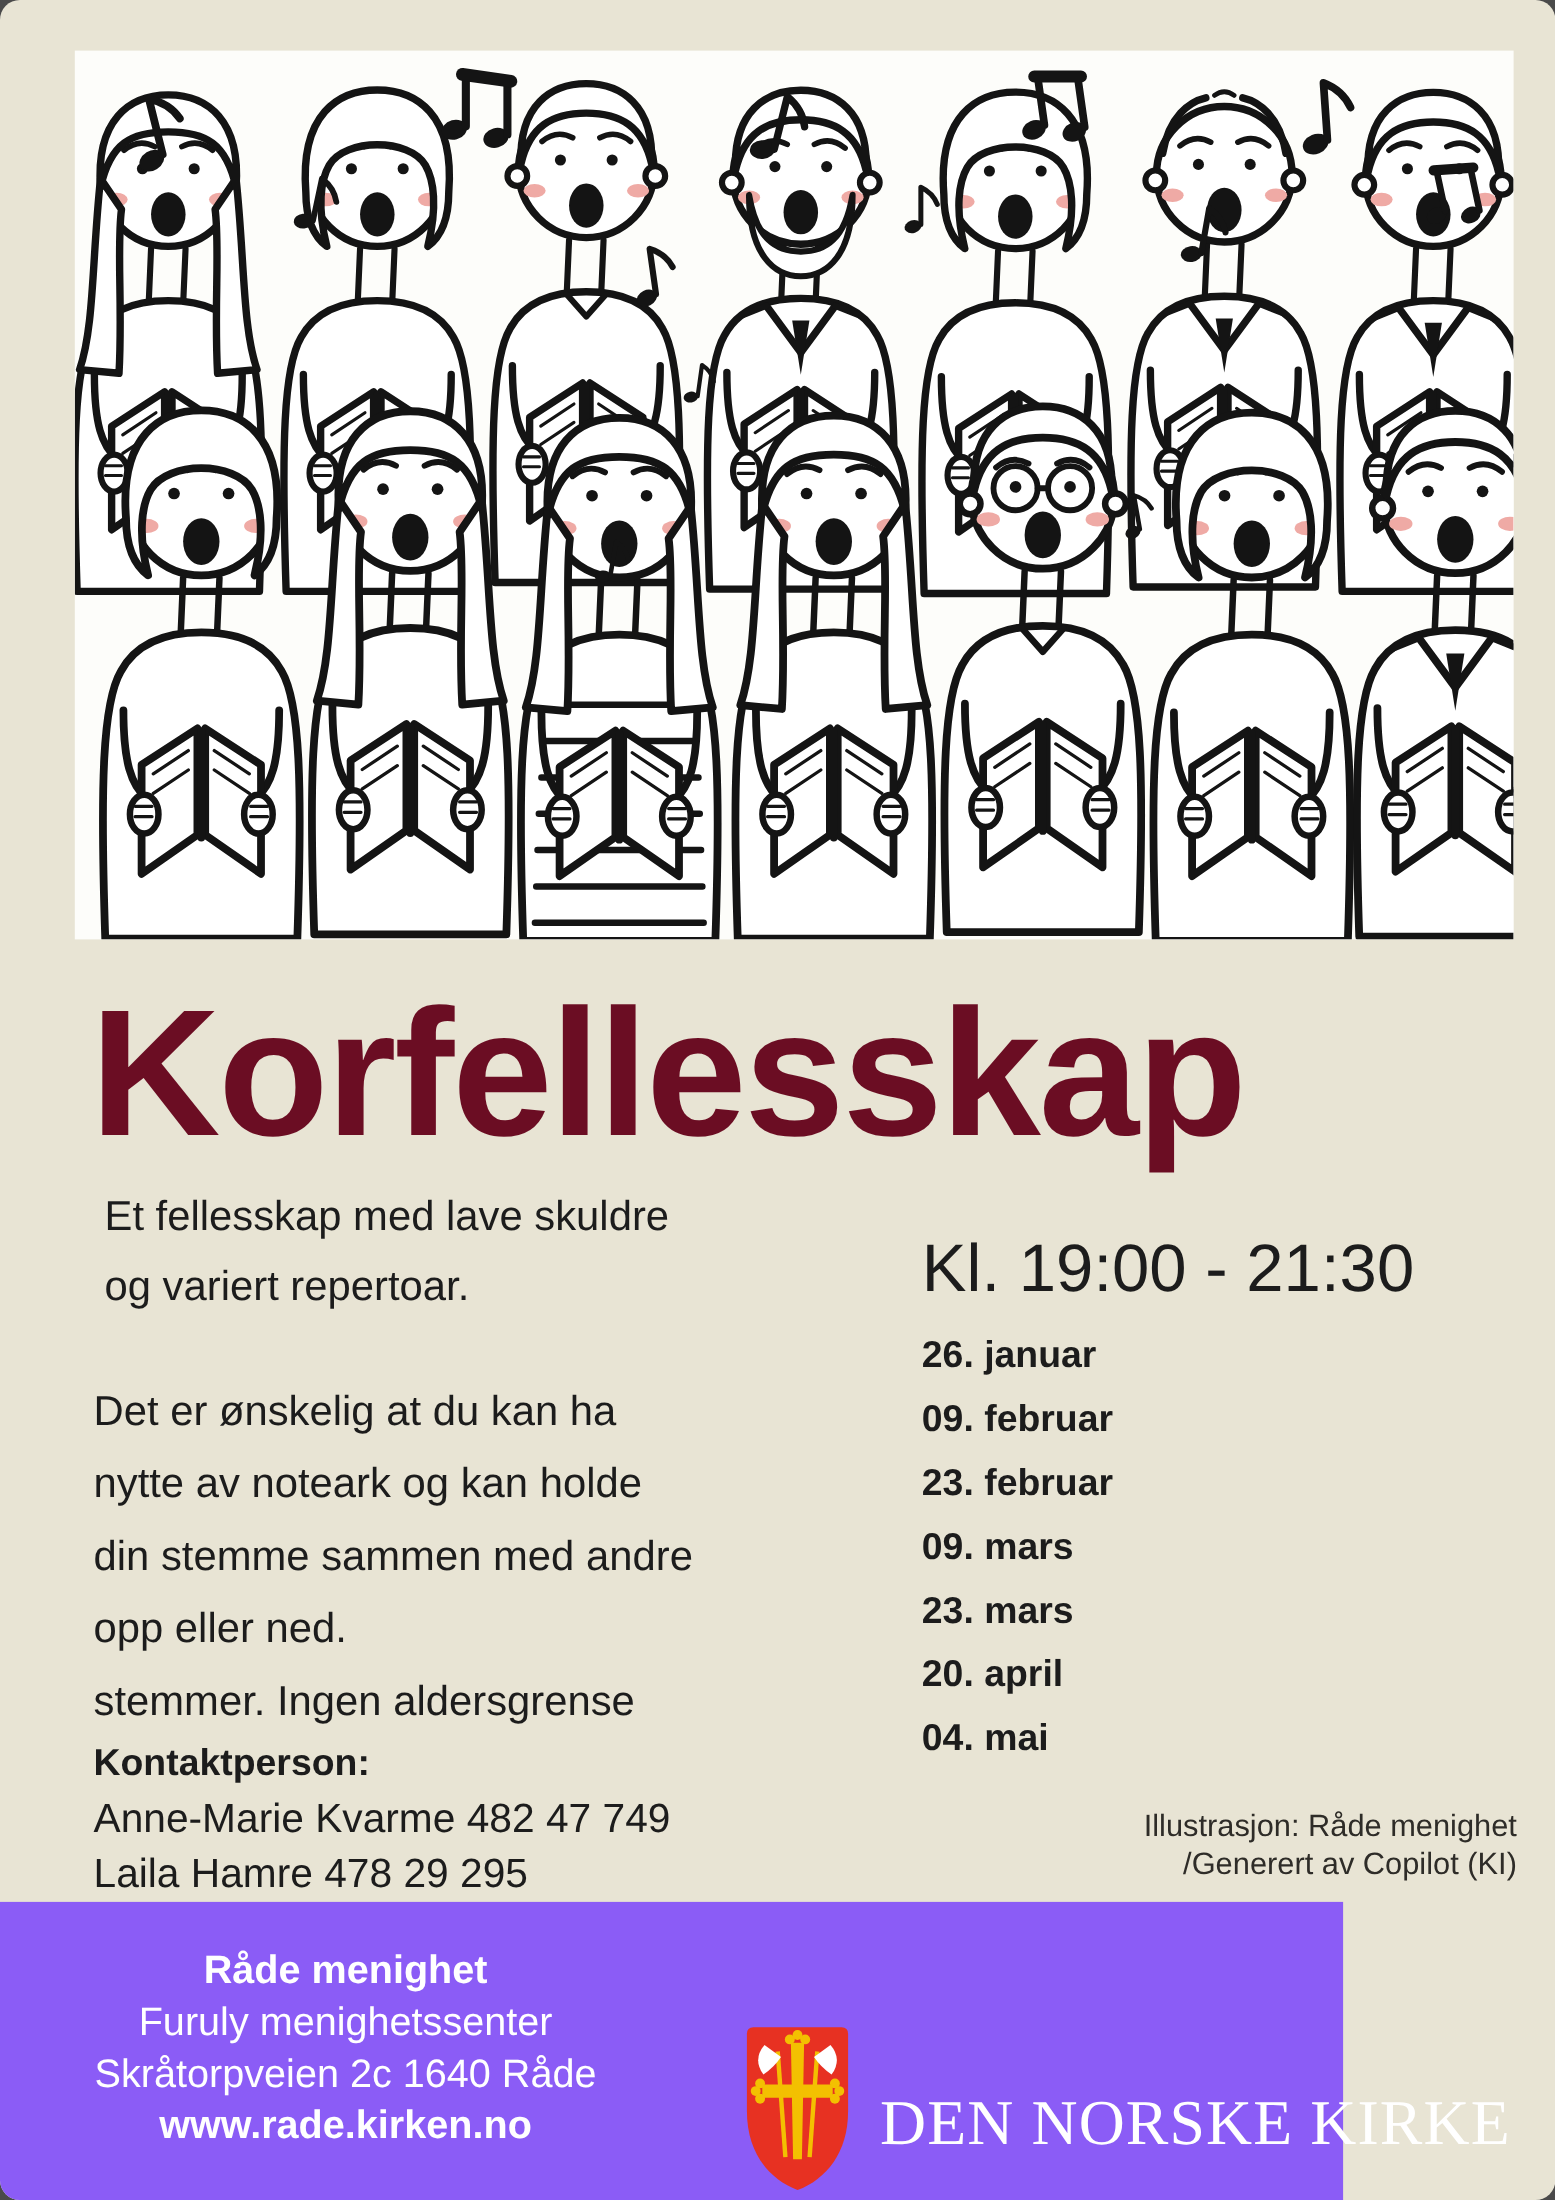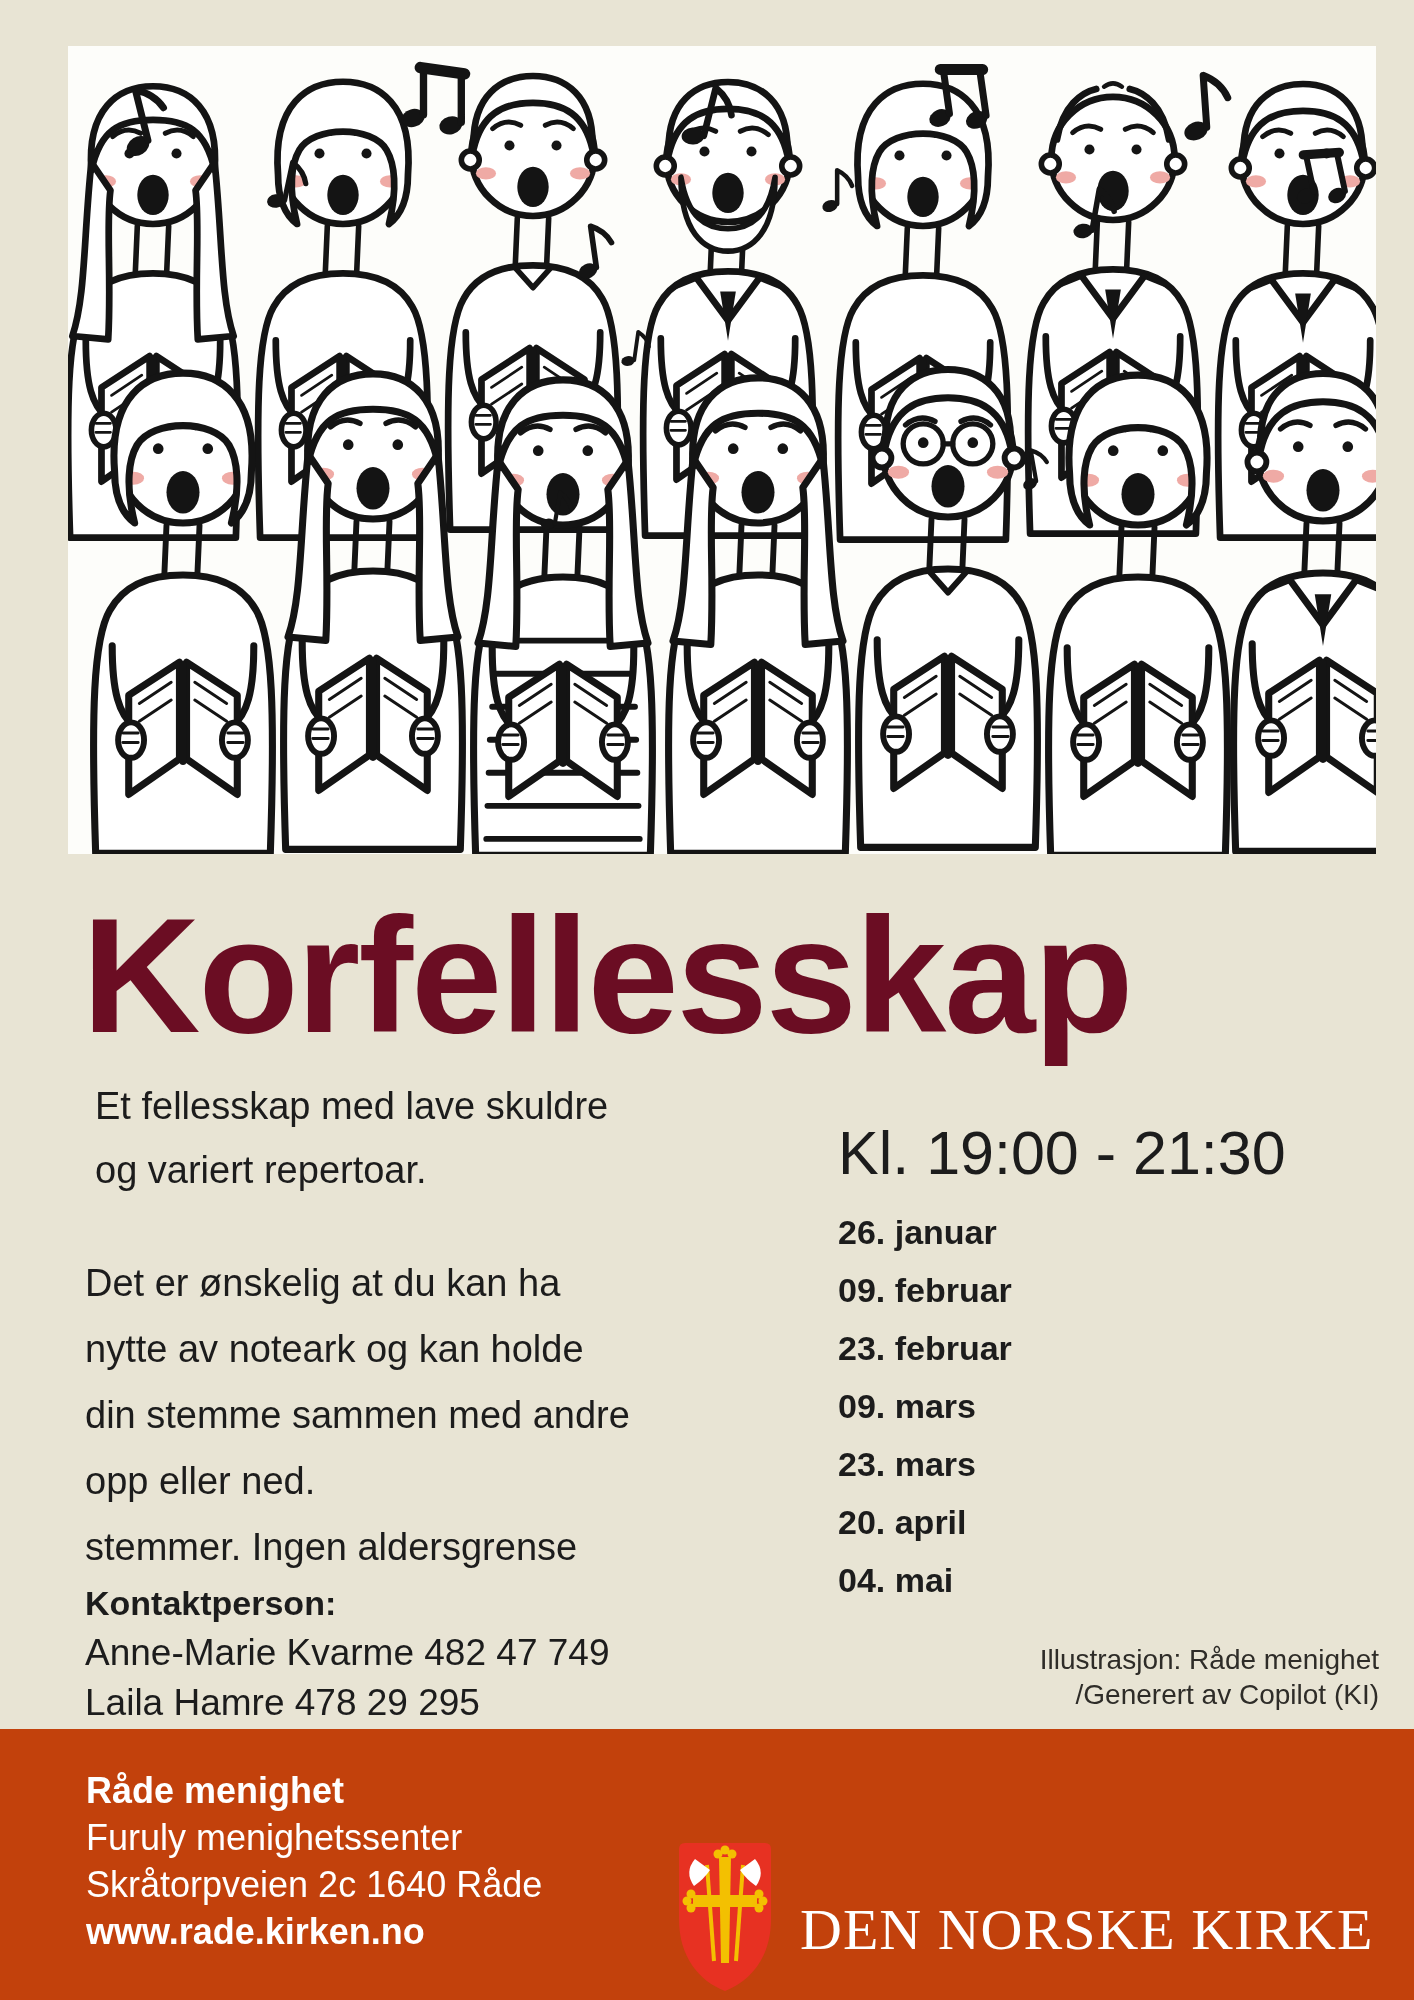--- a/index.html
+++ b/index.html
@@ -1,19 +1,19 @@
 <!DOCTYPE html>
 <html><head>
 <meta charset="utf-8">
 <style>
   html,body{margin:0;padding:0;background:#4a4a4a;}
   .poster{
     position:relative;width:1414px;height:2000px;margin:0 auto;
     background:#e8e4d4;overflow:hidden;
-    font-family:"Liberation Sans",sans-serif;color:#1c1c1c;
+    font-family:"Liberation Sans",sans-serif;color:#1c1c1c;border-radius:18px;
   }
   
   .art{
     position:absolute;left:68px;top:46px;width:1308px;height:808px;
     background:#fdfdfa;overflow:hidden;
   }
   .art svg{display:block;width:100%;height:100%;}
 
   .title{
     position:absolute;left:82px;top:894px;margin:0;
@@ -43,22 +43,22 @@
   .dates{
     position:absolute;left:838px;top:1203px;
     font-size:34px;line-height:58px;font-weight:700;
   }
   .credit{
     position:absolute;right:35px;top:1642px;text-align:right;
     font-size:28px;line-height:35px;color:#2e2c28;
   }
   
   .footer{
-    position:absolute;left:0;top:1729px;width:1414px;height:271px;
-    background:#c2410c;color:#ffffff;
+    position:absolute;left:0;top:1729px;width:1221px;height:271px;
+    background:#8b5cf6;color:#ffffff;text-align:center;
   }
   .footer-text{
     position:absolute;left:86px;top:38px;
     font-size:36px;line-height:47px;
   }
   .footer-text .b{font-weight:700;}
   .logo{position:absolute;left:677px;top:112px;width:96px;height:152px;}
   .logo svg{display:block;width:100%;height:100%;}
   .church-name{
     position:absolute;left:800px;top:168px;

